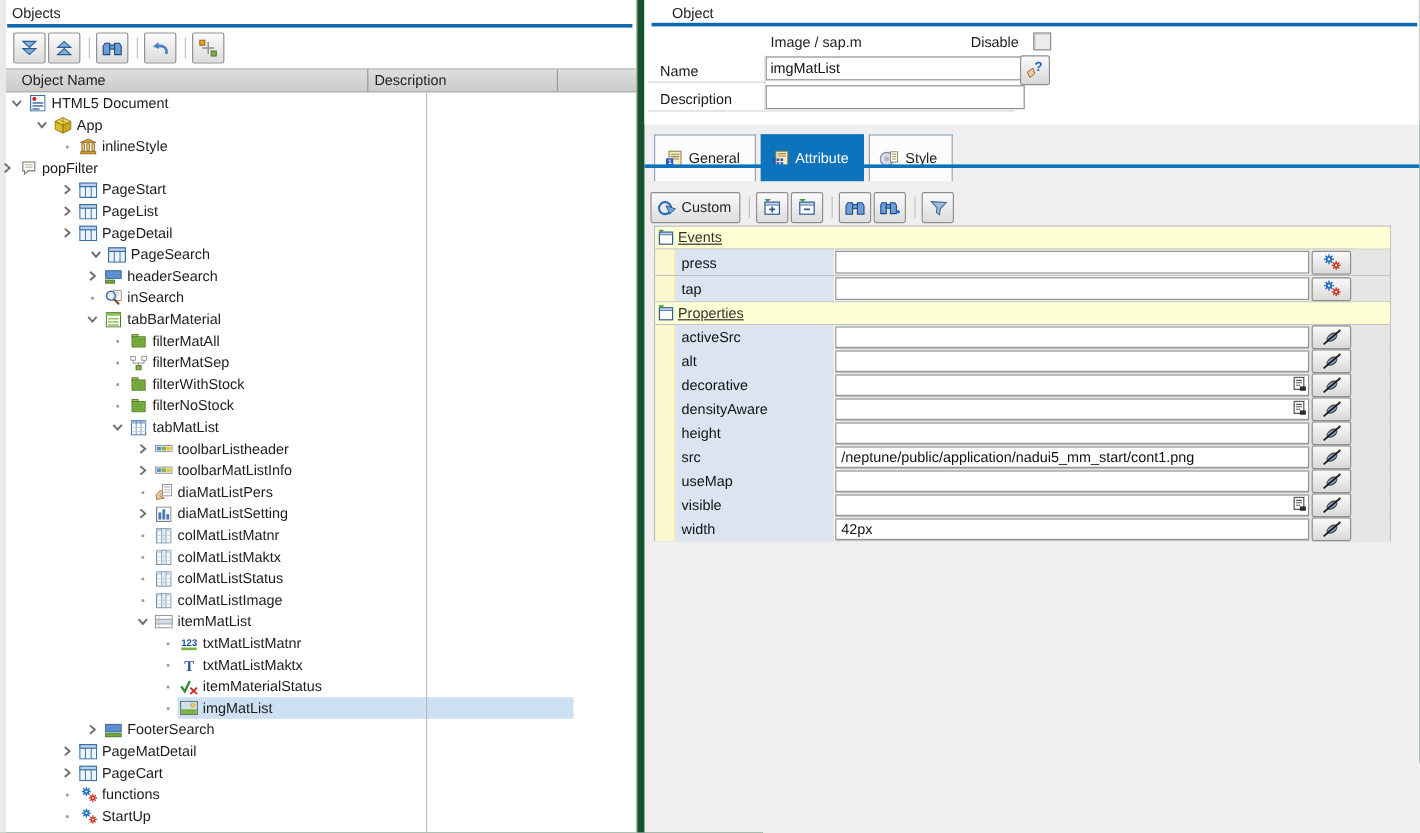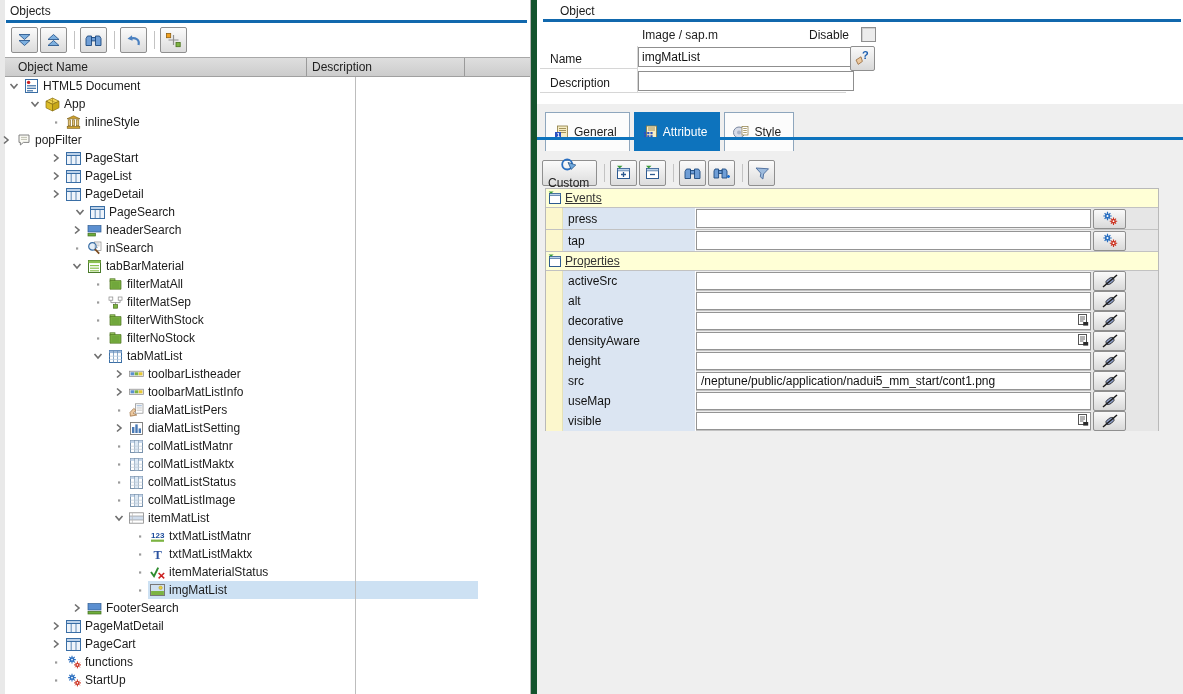--- a/index.html
+++ b/index.html
@@ -5,21 +5,21 @@
   html,body{margin:0;padding:0;background:#efefef;font-family:"Liberation Sans",sans-serif;}
   .app{position:relative;width:1183px;height:694px;background:#14532d;overflow:hidden;font-size:12px;color:#1a1a1a;}
   .ic{display:inline-flex;align-items:center;justify-content:center;line-height:0;}
   
   .left-panel{position:absolute;left:0;top:0;width:530px;height:694px;background:#ffffff;border-right:1px solid #b4b4b4;}
   .left-edge{position:absolute;left:0;top:0;width:5px;height:694px;background:#e9e9e9;}
   .panel-title{padding:4px 0 2px 10px;color:#222;}
   .blue-rule{height:3px;background:#1168ad;margin:0 3px 0 6px;}
   .lp-toolbar{display:flex;align-items:center;padding:4px 0 4px 11px;height:26px;}
   .tbtn{display:inline-flex;align-items:center;justify-content:center;width:25px;height:24px;margin-right:2px;
-        background:linear-gradient(#fbfbfb,#dcdcdc);border:1px solid #8f8f8f;border-radius:2px;cursor:pointer;flex-direction:column;}
+        background:linear-gradient(#fbfbfb,#dcdcdc);border:1px solid #8f8f8f;border-radius:2px;cursor:pointer;}
   .tbtn-wide{width:auto;padding:0 7px 0 5px;gap:4px;font-size:12px;color:#222;}
   .tsep{width:1px;height:18px;background:#c3c3c3;margin:0 5px;}
   .grid-header{display:flex;height:18px;background:linear-gradient(#dedede,#cccccc);border-top:1px solid #a8a8a8;border-bottom:1px solid #a0a0a0;align-items:center;color:#222;}
   .gh-c1{width:307px;padding-left:18px;box-sizing:border-box;border-right:1px solid #9a9a9a;height:100%;display:flex;align-items:center;}
   .gh-c2{width:158px;padding-left:5px;box-sizing:border-box;border-right:1px solid #9a9a9a;height:100%;display:flex;align-items:center;}
   .gh-c3{flex:1;}
   .tree{position:relative;height:calc(694px - 76px);overflow:hidden;}
   .tree-colline{position:absolute;left:355px;top:0;bottom:0;width:1px;background:#bdbdbd;pointer-events:none;z-index:5;}
   .tree-row{position:relative;height:18px;display:flex;align-items:center;white-space:nowrap;cursor:default;}
   .tree-row .sel-bg{position:absolute;top:0;height:18px;background:#cde1f3;z-index:0;}
@@ -1135,15 +1135,35 @@
               <span class="ic">
                 <svg width="20" height="14" viewBox="0 0 20 14">
                   <ellipse cx="10" cy="7" rx="4.6" ry="2.6" transform="rotate(-35 10 7)" fill="#93a4cf" stroke="#333" stroke-width="0.9"></ellipse>
                   <line x1="3" y1="13" x2="17" y2="1" stroke="#1a1a1a" stroke-width="1.5"></line>
                 </svg>
               </span>
             </div>
           </div>
           <div class="cell-fill"></div>
         </div>
+        <div class="arow body prop">
+          <div class="cell-left"></div>
+          <div class="cell-label">
+            <span>width</span>
+          </div>
+          <div class="cell-value">
+            <span>42px</span>
+          </div>
+          <div class="cell-btn">
+            <div class="mini-btn">
+              <span class="ic">
+                <svg width="20" height="14" viewBox="0 0 20 14">
+                  <ellipse cx="10" cy="7" rx="4.6" ry="2.6" transform="rotate(-35 10 7)" fill="#93a4cf" stroke="#333" stroke-width="0.9"></ellipse>
+                  <line x1="3" y1="13" x2="17" y2="1" stroke="#1a1a1a" stroke-width="1.5"></line>
+                </svg>
+              </span>
+            </div>
+          </div>
+          <div class="cell-fill"></div>
+        </div>
       </div>
   </div>
 </div>
 
 </body></html>

